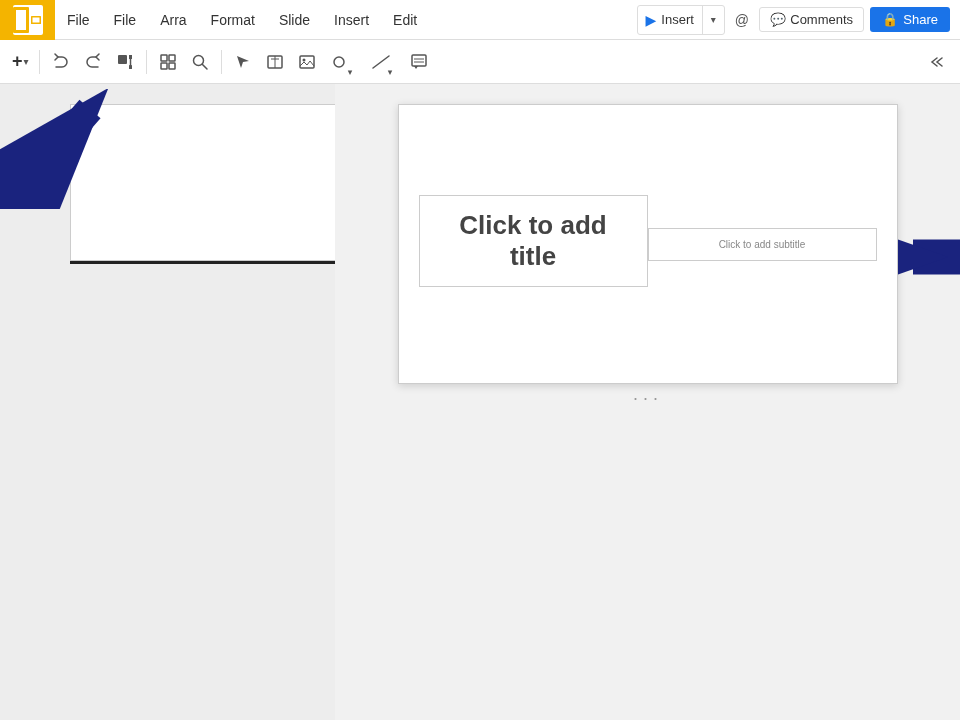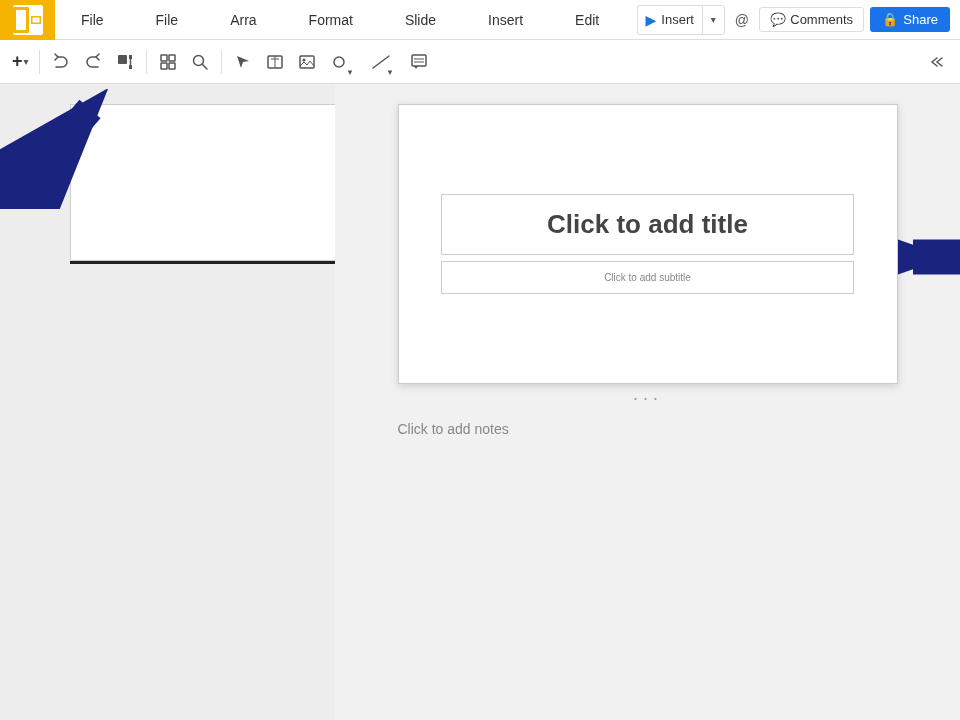--- a/index.html
+++ b/index.html
@@ -49,21 +49,21 @@
     }
 
     #menu-bar {
       display: flex;
       align-items: center;
       flex: 1;
       height: 100%;
     }
 
     .menu-item {
-      padding: 0 26px;
+      padding: 0 12px;
       height: 100%;
       display: flex;
       align-items: center;
       font-size: 14px;
       color: #333;
       cursor: pointer;
       user-select: none;
     }
 
     #right-controls {
@@ -225,21 +225,20 @@
       width: 500px;
     }
 
     #slide-canvas {
       width: 500px;
       height: 280px;
       background: #fff;
       border: 1px solid #ccc;
       box-shadow: 0 2px 8px rgba(0,0,0,0.15);
       display: flex;
-      flex-direction: column;
       align-items: center;
       justify-content: center;
       gap: 0;
       padding: 20px;
     }
 
     #title-placeholder {
       width: 90%;
       border: 1px solid #ccc;
       padding: 14px 20px;
@@ -464,16 +463,15 @@
           <marker id="arrowhead2" markerWidth="10" markerHeight="7" refX="1" refY="3.5" orient="auto">
             <polygon points="10 0, 0 3.5, 10 7" fill="#1a237e"></polygon>
           </marker>
         </defs>
         <line x1="125" y1="30" x2="15" y2="30" stroke="#1a237e" stroke-width="35" marker-end="url(#arrowhead2)"></line>
       </svg>
 
       <div id="slide-dots" style="text-align:center; margin-top:4px;">···</div>
     </div>
 
-    <div id="notes-area">Click to add notes</div>
   </div>
 
 </div>
 
 </body></html>

